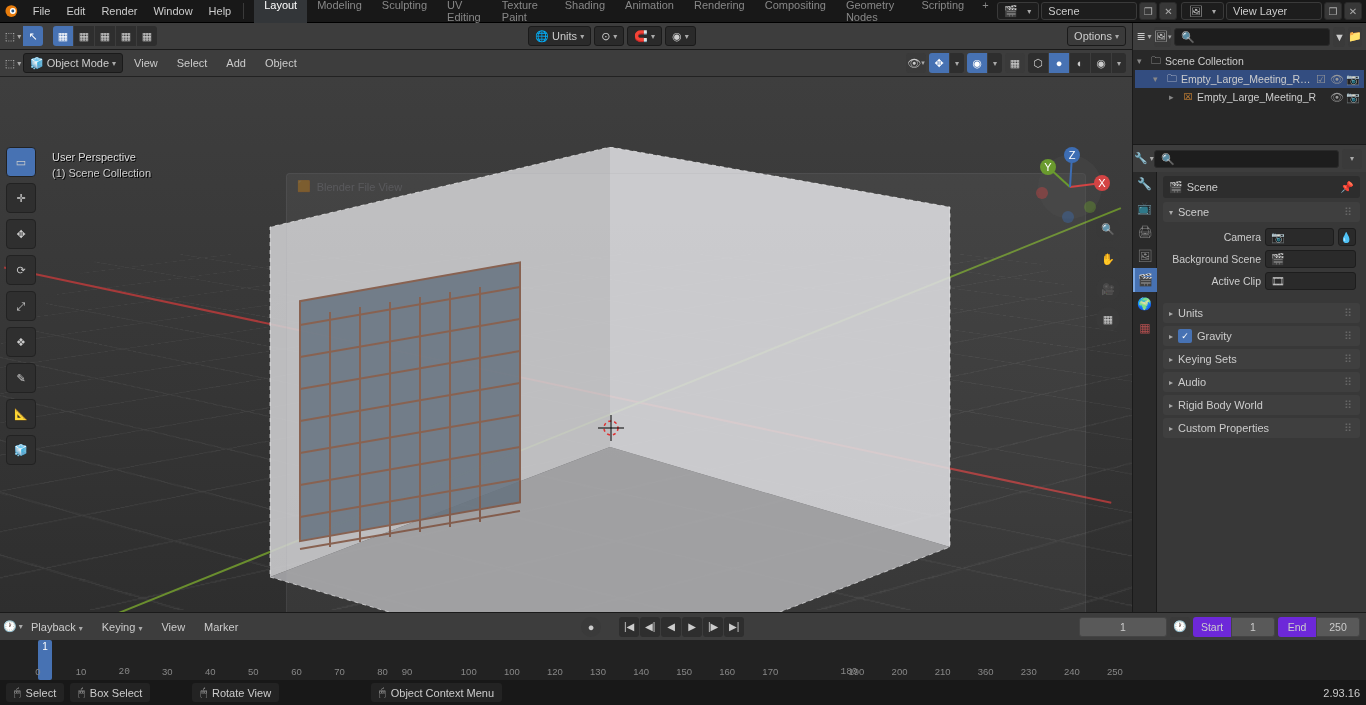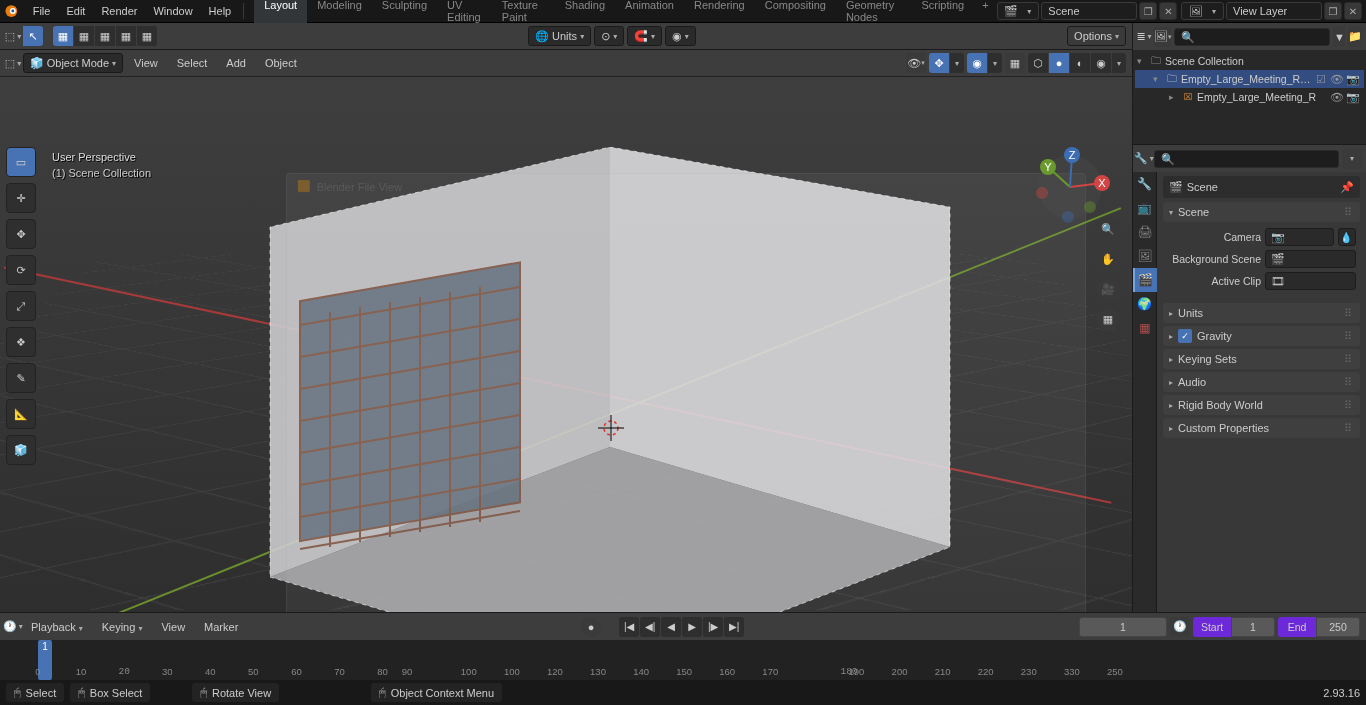--- a/index.html
+++ b/index.html
@@ -512,23 +512,23 @@
         <span class="tick" style="left: 554.923px;">120</span>
         <span class="tick" style="left: 598px;">130</span>
         <span class="tick" style="left: 641.077px;">140</span>
         <span class="tick" style="left: 684.154px;">150</span>
         <span class="tick" style="left: 727.231px;">160</span>
         <span class="tick" style="left: 770.308px;">170</span>
         <span class="tick" style="left: 849px; font-family: Liberation Mono, monospace;">180</span>
         <span class="tick" style="left: 856.462px;">190</span>
         <span class="tick" style="left: 899.538px;">200</span>
         <span class="tick" style="left: 942.615px;">210</span>
-        <span class="tick" style="left: 985.692px;">220</span>
+        <span class="tick" style="left: 985.692px;">360</span>
         <span class="tick" style="left: 1028.77px;">230</span>
-        <span class="tick" style="left: 1071.85px;">330</span>
+        <span class="tick" style="left: 1071.85px;">240</span>
         <span class="tick" style="left: 1114.92px;">250</span>
       </div>
   </div>
 </div>
 
 <div class="status">
   <div class="status-block">
       <span>🖱</span>
       <span>Select</span>
     </div>

